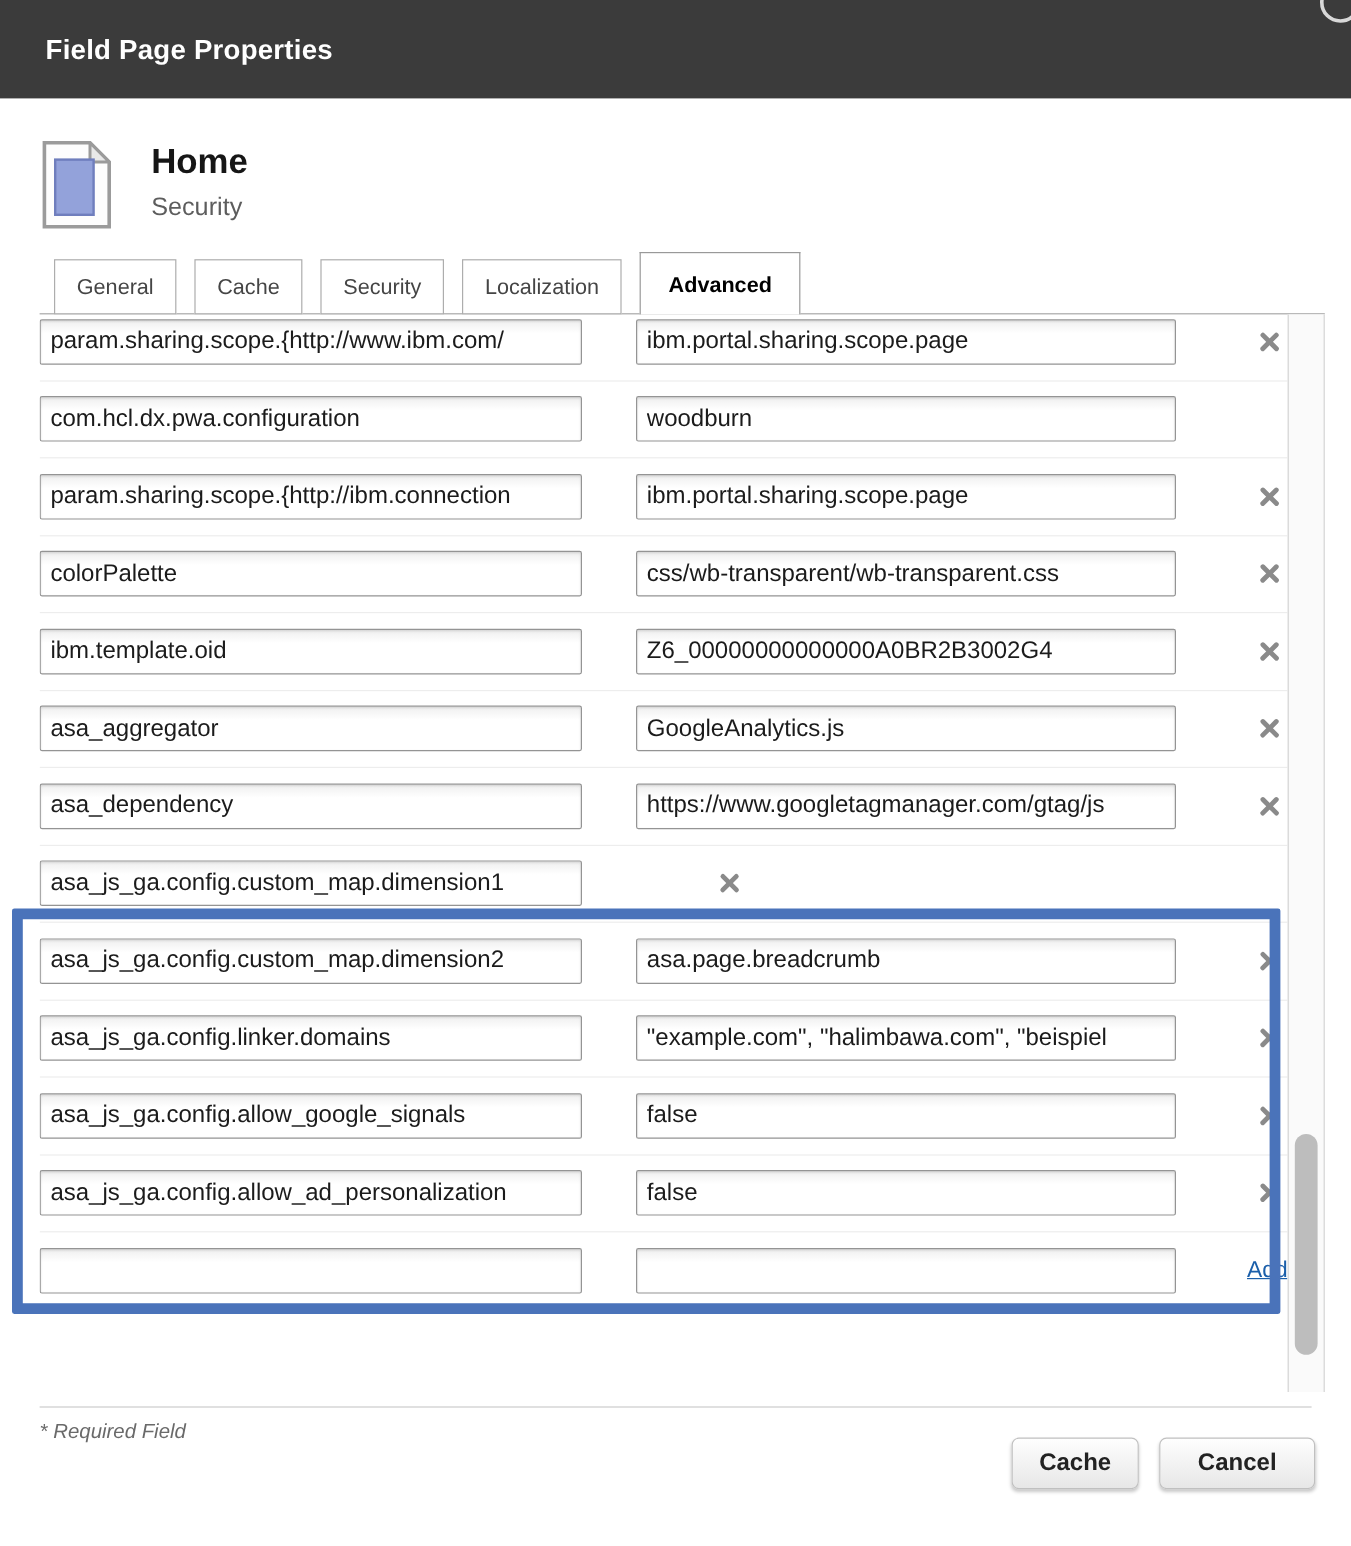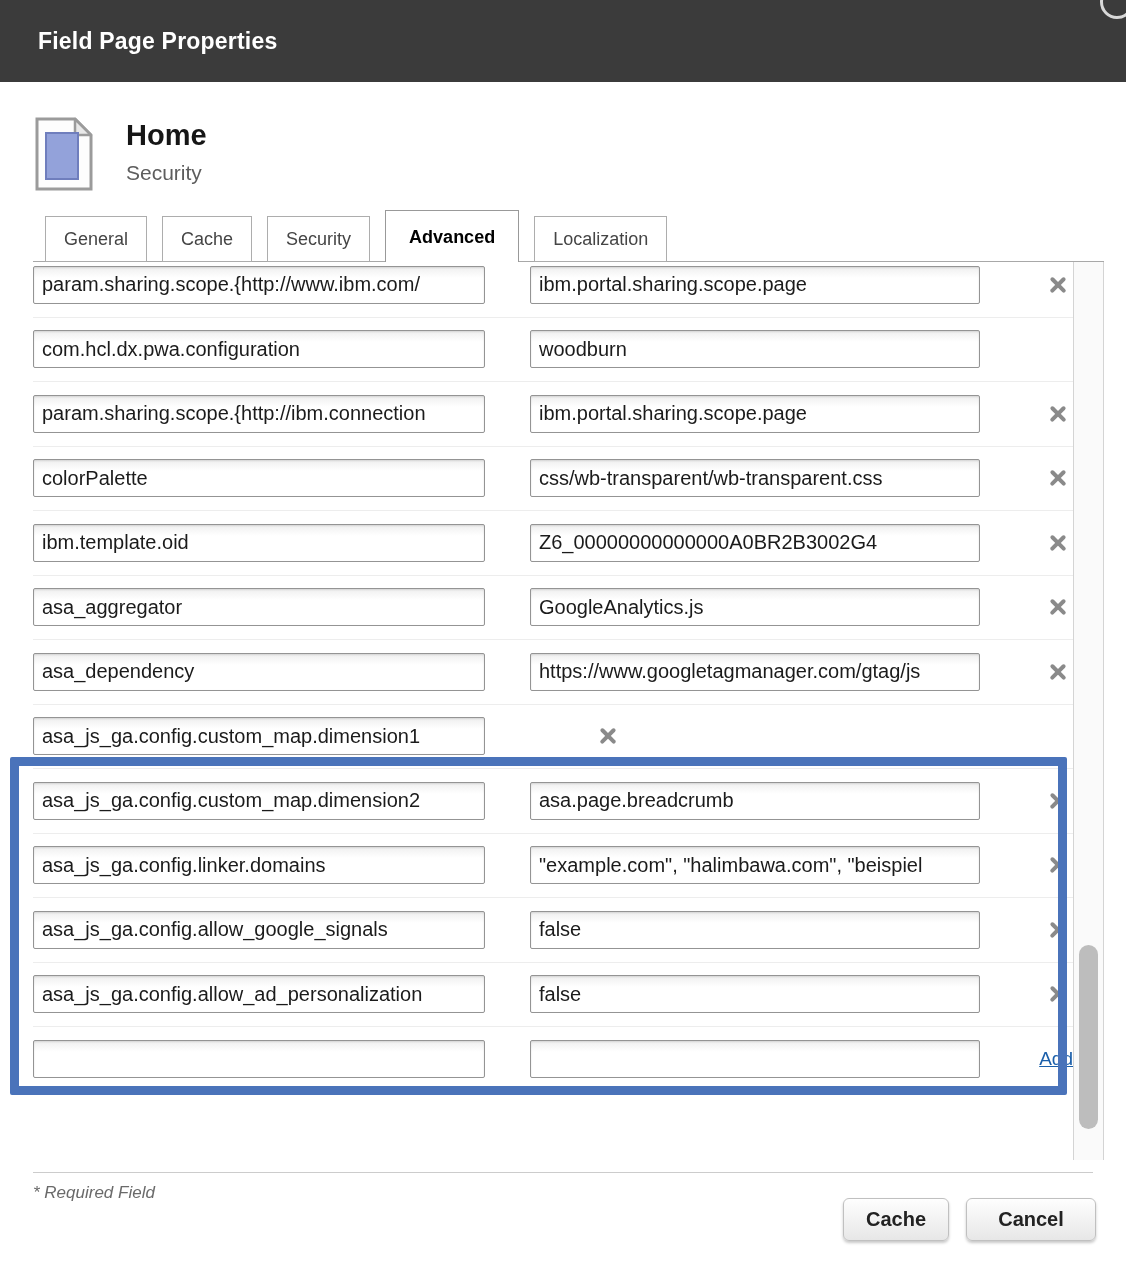--- a/index.html
+++ b/index.html
@@ -88,22 +88,22 @@
     <div class="page-head-text">
       <div class="page-title">Home</div>
       <div class="page-status">Security</div>
     </div>
   </div>
 
   <nav class="tabs" id="tabs">
       <button class="tab"><span>General</span></button>
       <button class="tab"><span>Cache</span></button>
       <button class="tab"><span>Security</span></button>
+      <button class="tab"><span>Localization</span></button>
       <button class="tab active"><span>Advanced</span></button>
-      <button class="tab"><span>Localization</span></button>
     </nav>
   <div class="content-topline"></div>
 
   <div class="rows-viewport">
     <div class="rows-scroll" id="rows">
         <div class="prop-row">
     <input class="key-input" value="param.sharing.scope.{http://www.ibm.com/" style="">
     <input class="val-input" value="ibm.portal.sharing.scope.page" style="">
     <div class="row-action">
       <button class="del-btn">

